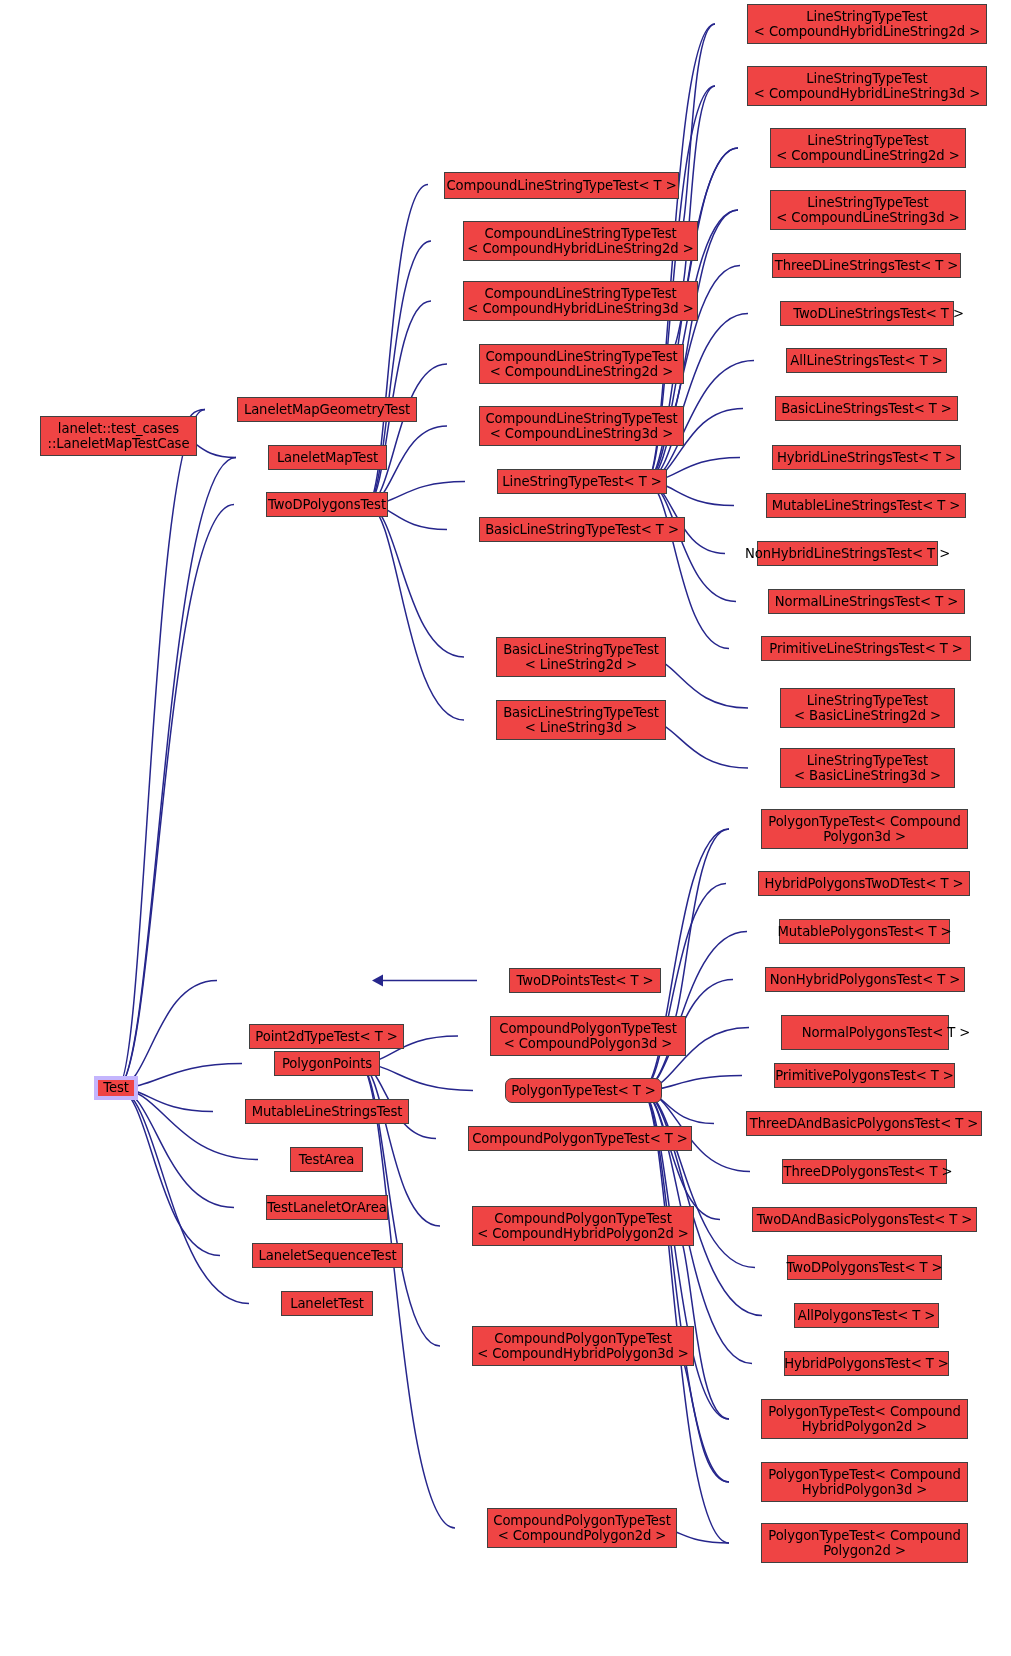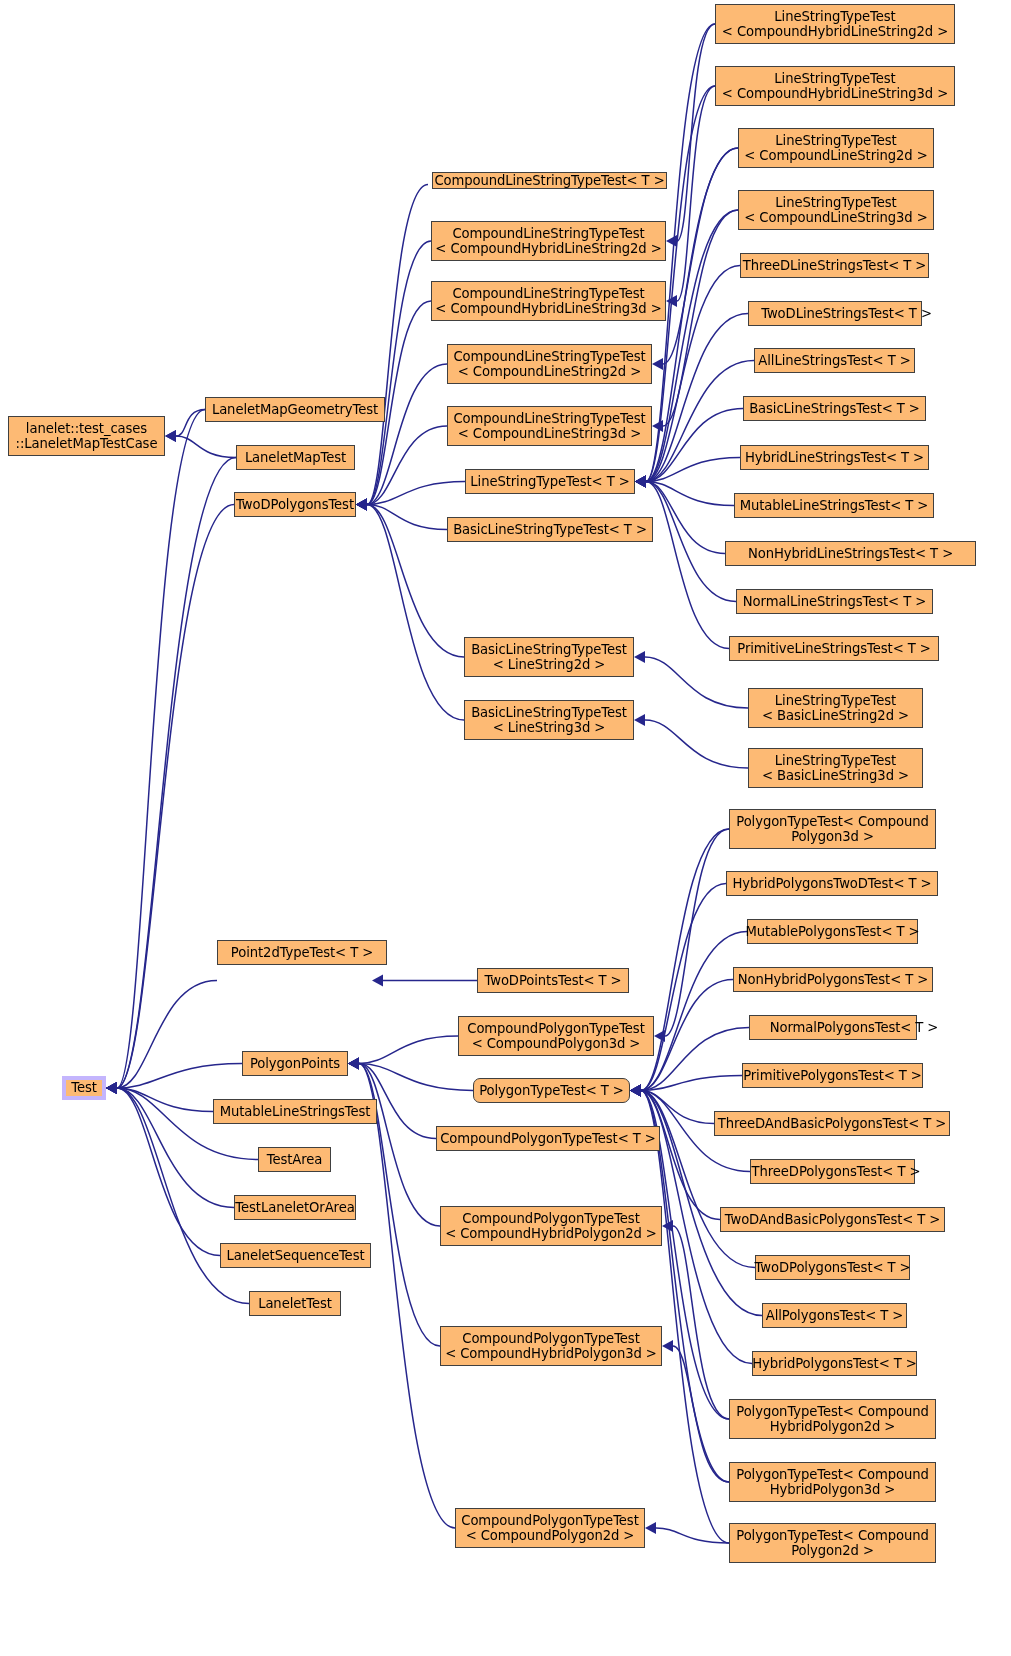--- a/index.html
+++ b/index.html
@@ -14,31 +14,32 @@
   #edges{
     position:absolute;
     left:0;top:0;
     width:1011px;height:1656px;
     pointer-events:none;
   }
   .node{
     position:absolute;
     box-sizing:border-box;
     border:1px solid #404040;
-    background:#fdba74;
+    background:#ef4444;
     color:#000000;
     font-size:13.2px;
     line-height:15.5px;
     display:flex;
     align-items:center;
     justify-content:center;
     text-align:center;
     white-space:pre;
     letter-spacing:-0.1px;
     z-index:2;
+    margin-left:32px;
   }
   .node.root{
     border:4px solid #c4b5fd;
   }
 </style>
 </head>
 <body>
 
 <div id="canvas">
   <svg id="edges" viewBox="0 0 1011 1656" width="1011" height="1656">
@@ -182,24 +183,24 @@
     <div class="node" style="left: 738px; top: 128px; width: 196px; height: 40px;"><span>LineStringTypeTest
 &lt; CompoundLineString2d &gt;</span></div>
     <div class="node" style="left: 738px; top: 190px; width: 196px; height: 40px;"><span>LineStringTypeTest
 &lt; CompoundLineString3d &gt;</span></div>
     <div class="node" style="left: 740px; top: 253px; width: 189px; height: 25px;"><span>ThreeDLineStringsTest&lt; T &gt;</span></div>
     <div class="node" style="left: 748px; top: 301px; width: 174px; height: 25px; padding-left: 23px;"><span>TwoDLineStringsTest&lt; T &gt;</span></div>
     <div class="node" style="left: 754px; top: 348px; width: 161px; height: 25px;"><span>AllLineStringsTest&lt; T &gt;</span></div>
     <div class="node" style="left: 743px; top: 396px; width: 183px; height: 25px;"><span>BasicLineStringsTest&lt; T &gt;</span></div>
     <div class="node" style="left: 740px; top: 445px; width: 189px; height: 25px;"><span>HybridLineStringsTest&lt; T &gt;</span></div>
     <div class="node" style="left: 734px; top: 493px; width: 200px; height: 25px;"><span>MutableLineStringsTest&lt; T &gt;</span></div>
-    <div class="node" style="left: 725px; top: 541px; width: 251px; height: 25px;"><span>NonHybridLineStringsTest&lt; T &gt;</span></div>
+    <div class="node" style="left: 725px; top: 541px; width: 181px; height: 25px;"><span>NonHybridLineStringsTest&lt; T &gt;</span></div>
     <div class="node" style="left: 736px; top: 589px; width: 197px; height: 25px;"><span>NormalLineStringsTest&lt; T &gt;</span></div>
     <div class="node" style="left: 729px; top: 636px; width: 210px; height: 25px;"><span>PrimitiveLineStringsTest&lt; T &gt;</span></div>
-    <div class="node" style="left: 432px; top: 172px; width: 235px; height: 17px;"><span>CompoundLineStringTypeTest&lt; T &gt;</span></div>
+    <div class="node" style="left: 412px; top: 172px; width: 235px; height: 27px;"><span>CompoundLineStringTypeTest&lt; T &gt;</span></div>
     <div class="node" style="left: 431px; top: 221px; width: 235px; height: 40px;"><span>CompoundLineStringTypeTest
 &lt; CompoundHybridLineString2d &gt;</span></div>
     <div class="node" style="left: 431px; top: 281px; width: 235px; height: 40px;"><span>CompoundLineStringTypeTest
 &lt; CompoundHybridLineString3d &gt;</span></div>
     <div class="node" style="left: 447px; top: 344px; width: 205px; height: 40px;"><span>CompoundLineStringTypeTest
 &lt; CompoundLineString2d &gt;</span></div>
     <div class="node" style="left: 447px; top: 406px; width: 205px; height: 40px;"><span>CompoundLineStringTypeTest
 &lt; CompoundLineString3d &gt;</span></div>
     <div class="node" style="left: 465px; top: 469px; width: 170px; height: 25px;"><span>LineStringTypeTest&lt; T &gt;</span></div>
     <div class="node" style="left: 447px; top: 517px; width: 206px; height: 25px;"><span>BasicLineStringTypeTest&lt; T &gt;</span></div>
@@ -214,35 +215,35 @@
     <div class="node" style="left: 8px; top: 416px; width: 157px; height: 40px;"><span>lanelet::test_cases
 ::LaneletMapTestCase</span></div>
     <div class="node" style="left: 205px; top: 397px; width: 180px; height: 25px;"><span>LaneletMapGeometryTest</span></div>
     <div class="node" style="left: 236px; top: 445px; width: 119px; height: 25px;"><span>LaneletMapTest</span></div>
     <div class="node" style="left: 234px; top: 492px; width: 122px; height: 25px;"><span>TwoDPolygonsTest</span></div>
     <div class="node" style="left: 729px; top: 809px; width: 207px; height: 40px;"><span>PolygonTypeTest&lt; Compound
 Polygon3d &gt;</span></div>
     <div class="node" style="left: 726px; top: 871px; width: 212px; height: 25px;"><span>HybridPolygonsTwoDTest&lt; T &gt;</span></div>
     <div class="node" style="left: 747px; top: 919px; width: 171px; height: 25px;"><span>MutablePolygonsTest&lt; T &gt;</span></div>
     <div class="node" style="left: 733px; top: 967px; width: 200px; height: 25px;"><span>NonHybridPolygonsTest&lt; T &gt;</span></div>
-    <div class="node" style="left: 749px; top: 1015px; width: 168px; height: 25px; padding-left: 42px;"><span>NormalPolygonsTest&lt; T &gt;</span></div>
+    <div class="node" style="left: 749px; top: 1015px; width: 168px; height: 35px; padding-left: 42px;"><span>NormalPolygonsTest&lt; T &gt;</span></div>
     <div class="node" style="left: 742px; top: 1063px; width: 181px; height: 25px;"><span>PrimitivePolygonsTest&lt; T &gt;</span></div>
     <div class="node" style="left: 714px; top: 1111px; width: 236px; height: 25px;"><span>ThreeDAndBasicPolygonsTest&lt; T &gt;</span></div>
     <div class="node" style="left: 750px; top: 1159px; width: 165px; height: 25px; padding-left: 7px;"><span>ThreeDPolygonsTest&lt; T &gt;</span></div>
     <div class="node" style="left: 720px; top: 1207px; width: 225px; height: 25px;"><span>TwoDAndBasicPolygonsTest&lt; T &gt;</span></div>
     <div class="node" style="left: 755px; top: 1255px; width: 155px; height: 25px;"><span>TwoDPolygonsTest&lt; T &gt;</span></div>
     <div class="node" style="left: 762px; top: 1303px; width: 145px; height: 25px;"><span>AllPolygonsTest&lt; T &gt;</span></div>
     <div class="node" style="left: 752px; top: 1351px; width: 165px; height: 25px;"><span>HybridPolygonsTest&lt; T &gt;</span></div>
     <div class="node" style="left: 729px; top: 1399px; width: 207px; height: 40px;"><span>PolygonTypeTest&lt; Compound
 HybridPolygon2d &gt;</span></div>
     <div class="node" style="left: 729px; top: 1462px; width: 207px; height: 40px;"><span>PolygonTypeTest&lt; Compound
 HybridPolygon3d &gt;</span></div>
     <div class="node" style="left: 729px; top: 1523px; width: 207px; height: 40px;"><span>PolygonTypeTest&lt; Compound
 Polygon2d &gt;</span></div>
-    <div class="node" style="left: 217px; top: 940px; width: 170px; height: 25px;"><span>Point2dTypeTest&lt; T &gt;</span></div>
+    <div class="node" style="left: 217px; top: 1024px; width: 155px; height: 25px;"><span>Point2dTypeTest&lt; T &gt;</span></div>
     <div class="node" style="left: 477px; top: 968px; width: 152px; height: 25px;"><span>TwoDPointsTest&lt; T &gt;</span></div>
     <div class="node" style="left: 458px; top: 1016px; width: 196px; height: 40px;"><span>CompoundPolygonTypeTest
 &lt; CompoundPolygon3d &gt;</span></div>
     <div class="node" style="left: 242px; top: 1051px; width: 106px; height: 25px;"><span>PolygonPoints</span></div>
     <div class="node" style="left: 473px; top: 1078px; width: 157px; height: 25px; border-radius: 7px;"><span>PolygonTypeTest&lt; T &gt;</span></div>
     <div class="node" style="left: 436px; top: 1126px; width: 224px; height: 25px;"><span>CompoundPolygonTypeTest&lt; T &gt;</span></div>
     <div class="node" style="left: 440px; top: 1206px; width: 222px; height: 40px;"><span>CompoundPolygonTypeTest
 &lt; CompoundHybridPolygon2d &gt;</span></div>
     <div class="node" style="left: 440px; top: 1326px; width: 222px; height: 40px;"><span>CompoundPolygonTypeTest
 &lt; CompoundHybridPolygon3d &gt;</span></div>

